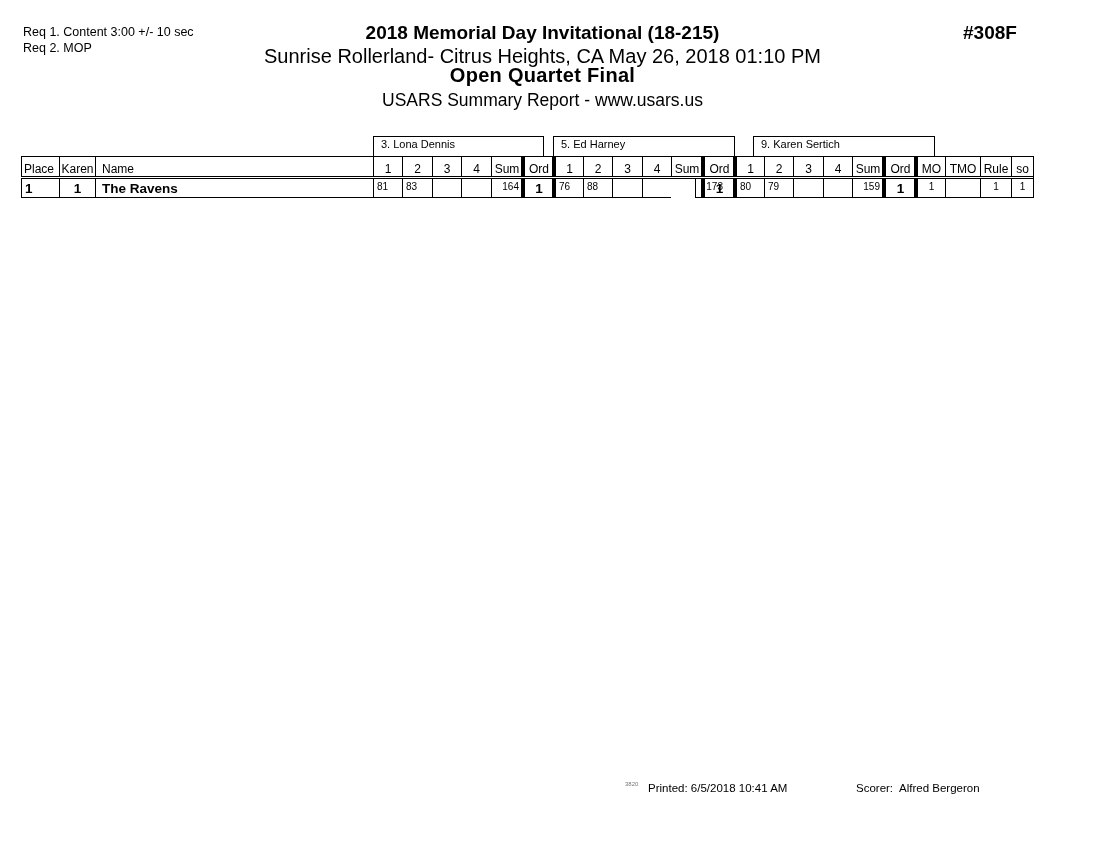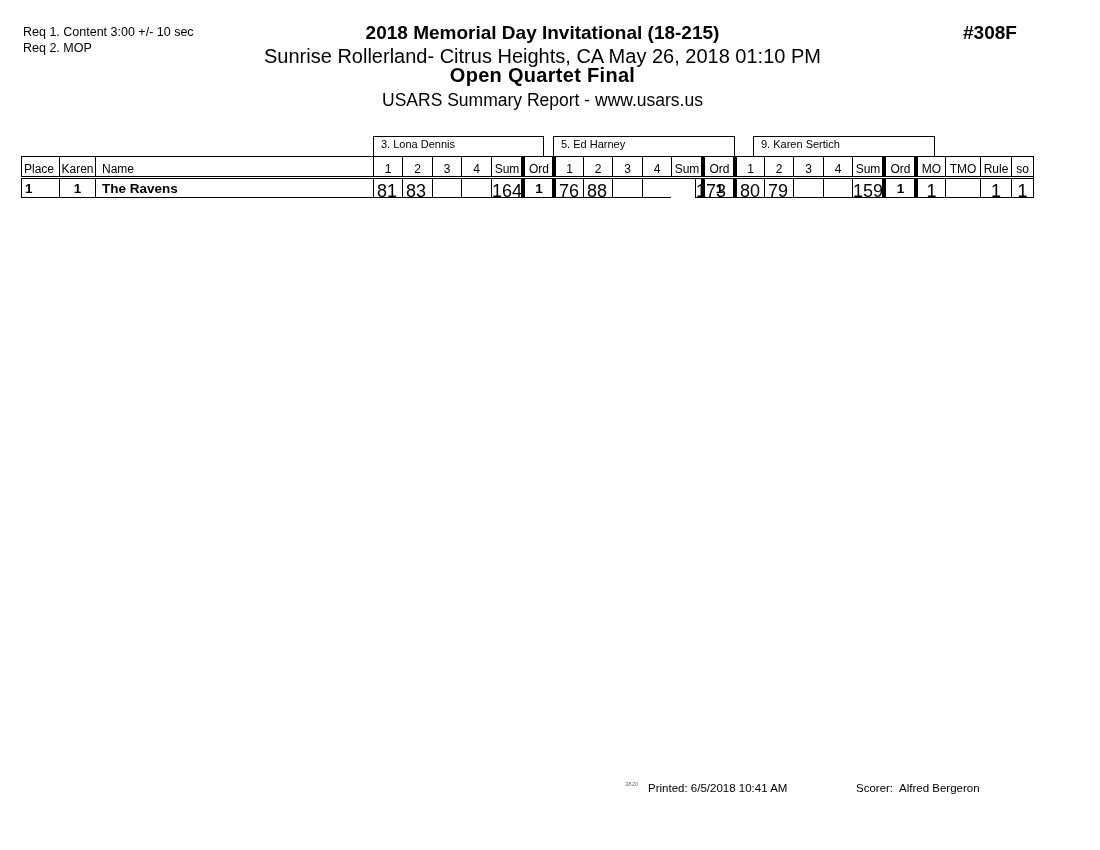--- a/index.html
+++ b/index.html
@@ -10,21 +10,21 @@
   .title { top:22px; font-size:19px; font-weight:bold; }
   .subtitle { top:45px; font-size:20px; }
   .event { top:64px; font-size:20px; font-weight:bold; letter-spacing:0.3px; }
   .report { top:90px; font-size:17.5px; }
   .code { left:963px; top:22px; font-size:19px; font-weight:bold; }
 
   
   .jhdr { position:absolute; top:136px; height:20px; border:1px solid #000; border-bottom:none; box-sizing:border-box; font-size:11px; padding:1px 0 0 7px; }
   .cell { position:absolute; box-sizing:border-box; border-left:1px solid #000; font-size:12px; }
   .hrow { top:156px; height:21px; border-top:1px solid #000; padding-top:5px; }
-  .drow { top:179px; height:19px; border-bottom:1px solid #000; padding-top:2px; font-size:18px; }
+  .drow { top:179px; height:19px; border-bottom:1px solid #000; padding-top:2px; font-size:10px; }
   .dbl { position:absolute; left:21px; width:1013px; top:176px; height:3px; border-top:1px solid #000; border-bottom:1px solid #000; box-sizing:border-box; }
   .thick { border-left:4px solid #000; }
   .c { text-align:center; }
   .r { text-align:right; padding-right:3px; }
   .l { text-align:left; padding-left:3px; }
   .b { font-weight:bold; font-size:13.5px; }
   .rightedge { position:absolute; left:1033px; width:1px; background:#000; }
 
   .footer { top:782px; font-size:11.5px; }
   .tiny { left:625px; top:781px; font-size:6px; color:#777; }

